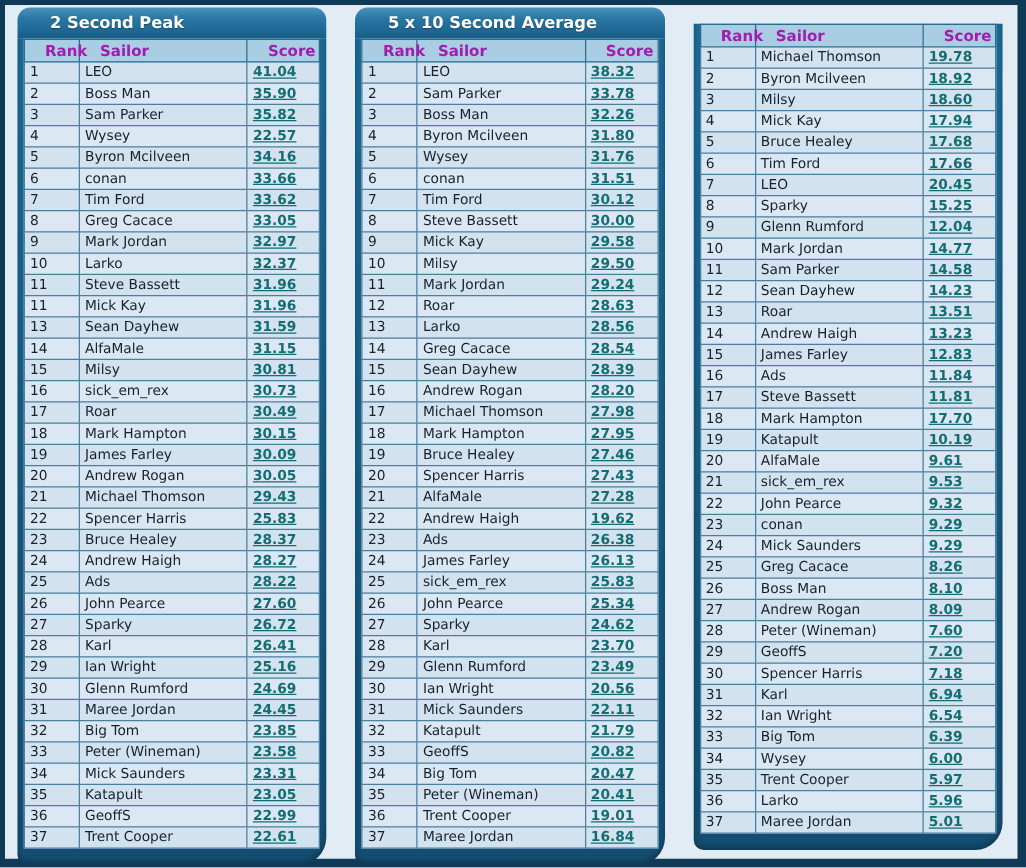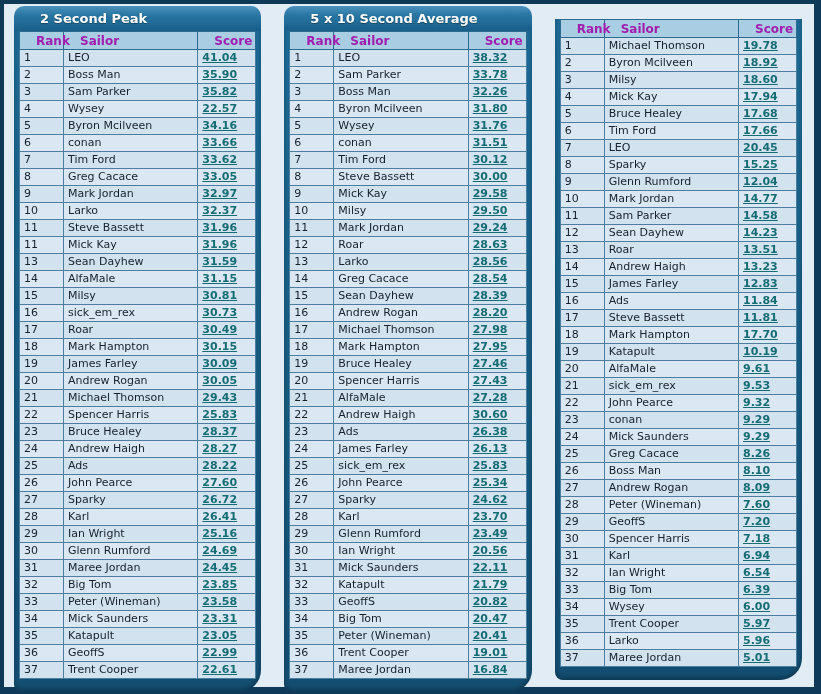--- a/index.html
+++ b/index.html
@@ -411,21 +411,21 @@
                 <td><a class="score-link">27.43</a></td>
               </tr>
               <tr>
                 <td>21</td>
                 <td>AlfaMale</td>
                 <td><a class="score-link">27.28</a></td>
               </tr>
               <tr>
                 <td>22</td>
                 <td>Andrew Haigh</td>
-                <td><a class="score-link">30.60</a></td>
+                <td><a class="score-link">19.62</a></td>
               </tr>
               <tr>
                 <td>23</td>
                 <td>Ads</td>
                 <td><a class="score-link">26.38</a></td>
               </tr>
               <tr>
                 <td>24</td>
                 <td>James Farley</td>
                 <td><a class="score-link">26.13</a></td>

